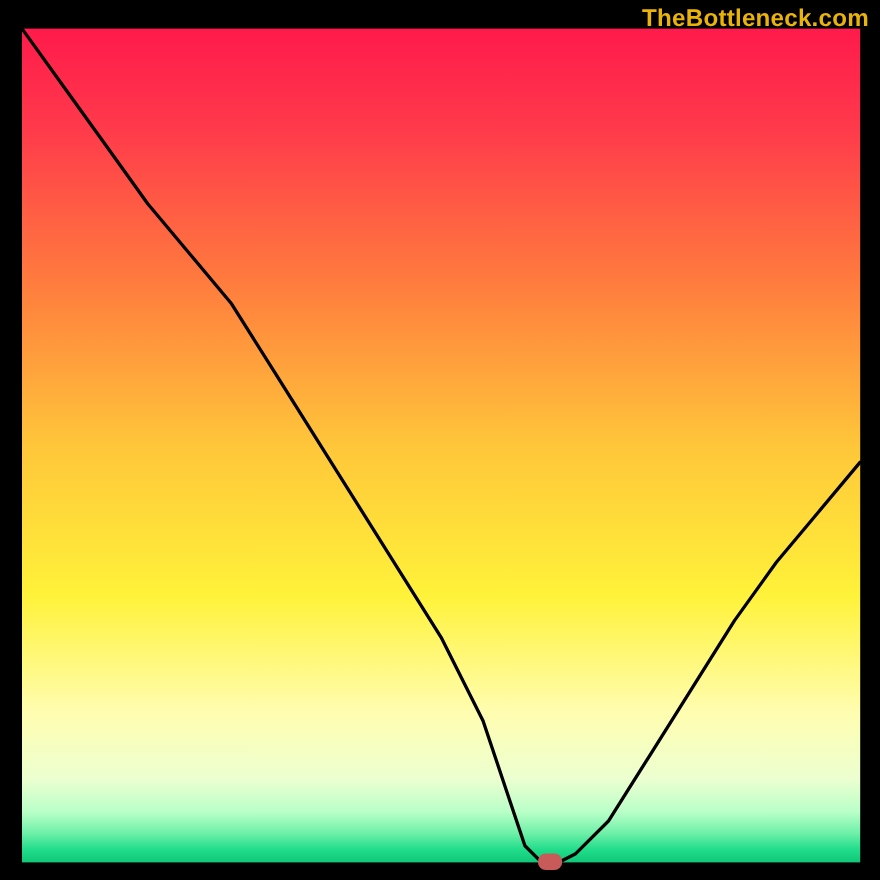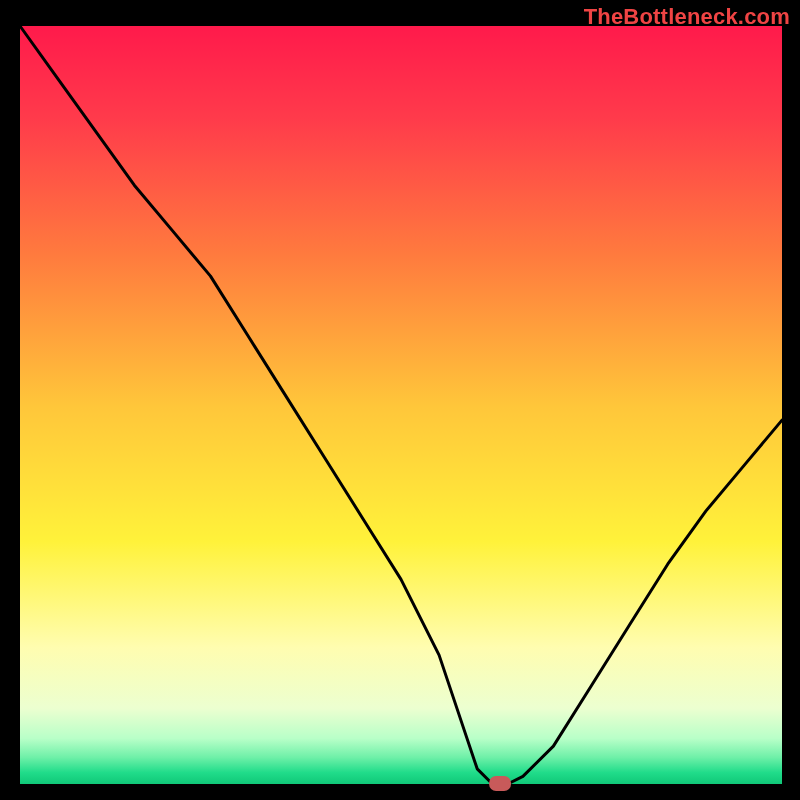--- a/index.html
+++ b/index.html
@@ -16,21 +16,21 @@
     height: 800px;
     background: #000;
   }
   .watermark {
     position: absolute;
     top: 4px;
     right: 10px;
     font-family: Arial, Helvetica, sans-serif;
     font-size: 22px;
     font-weight: 600;
-    color: #ef4444;
+    color: #eab308;
     letter-spacing: 0.2px;
     z-index: 10;
   }
   svg.plot {
     position: absolute;
     left: 0;
     top: 0;
   }
 </style>
 </head>

